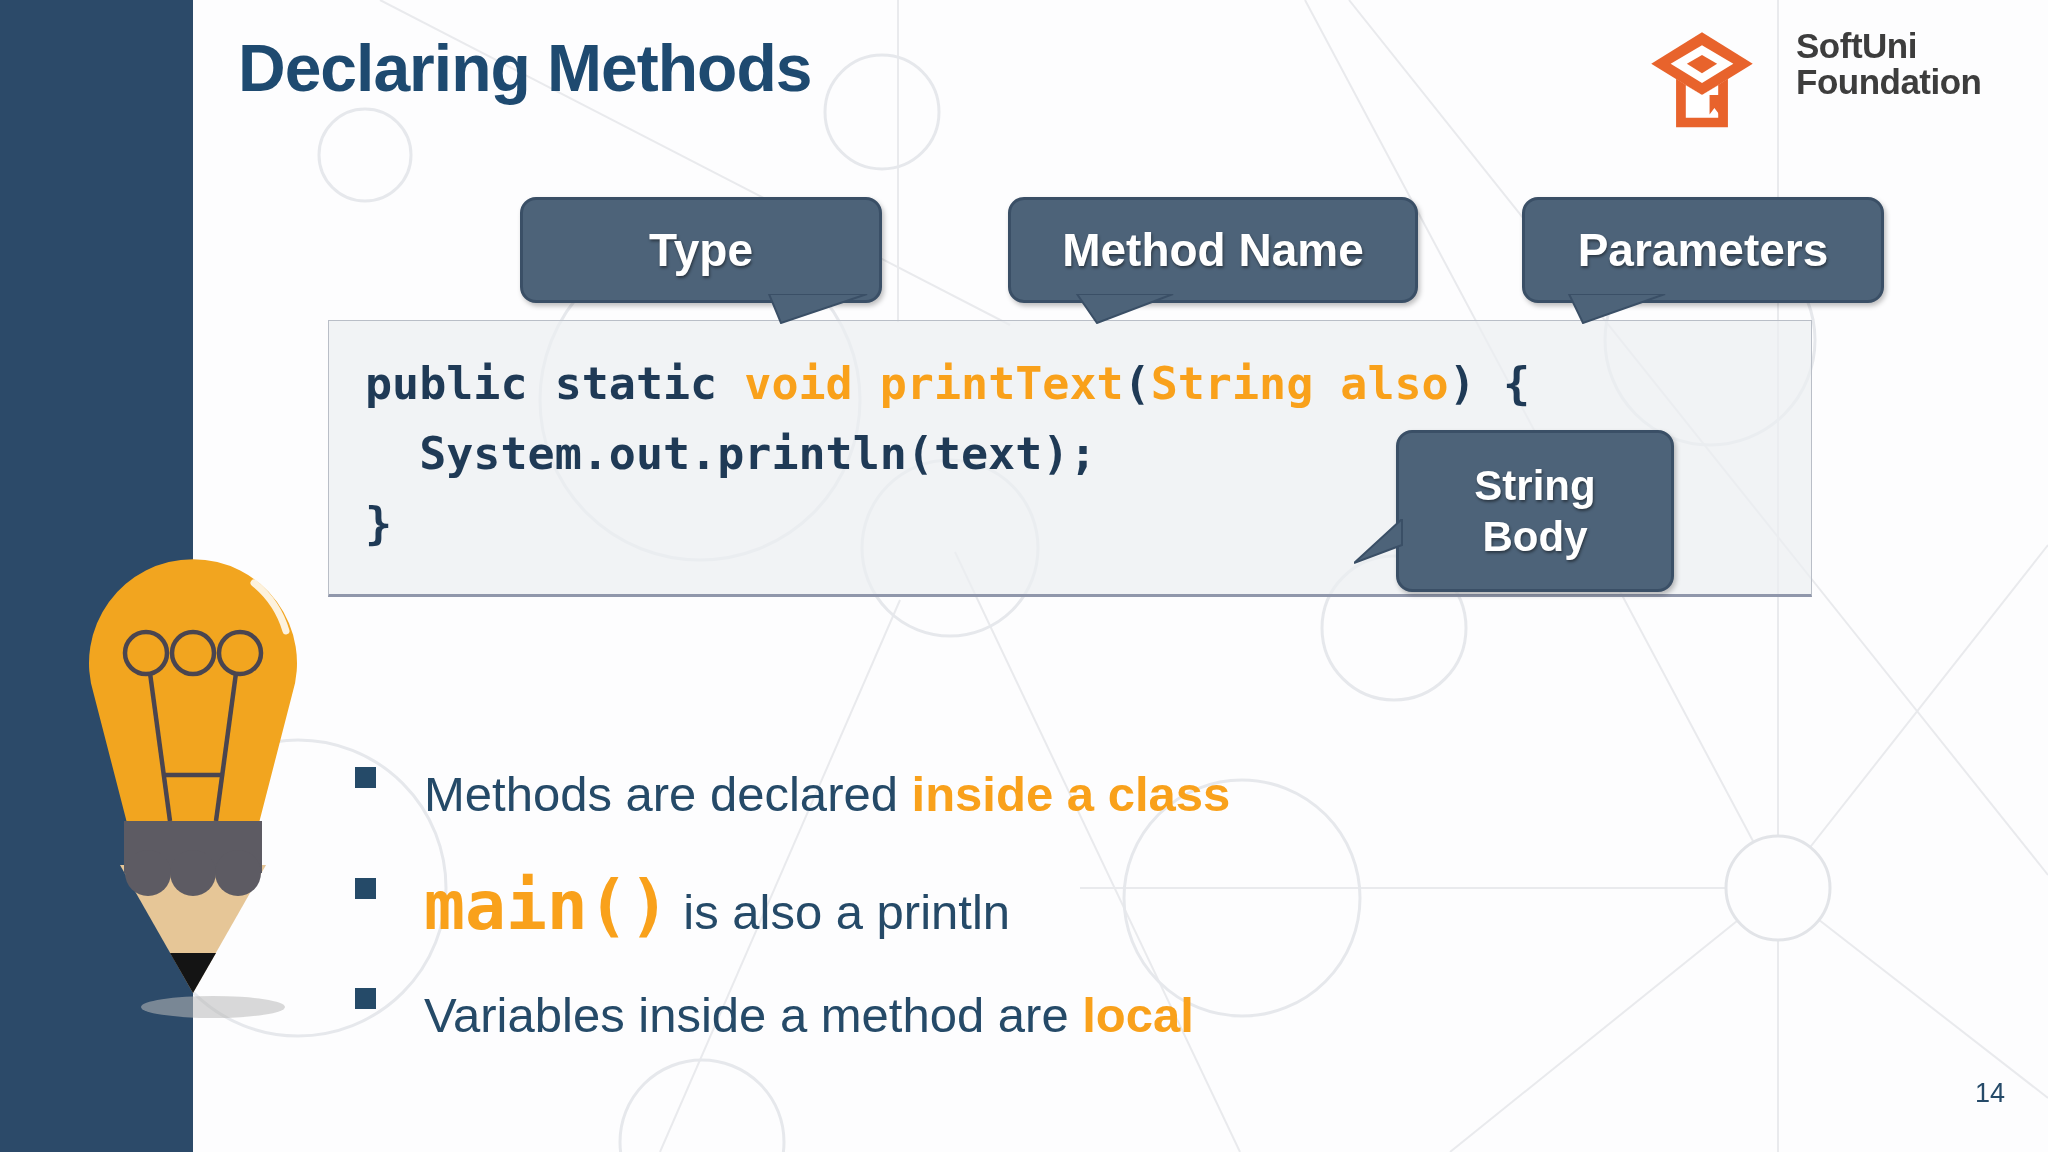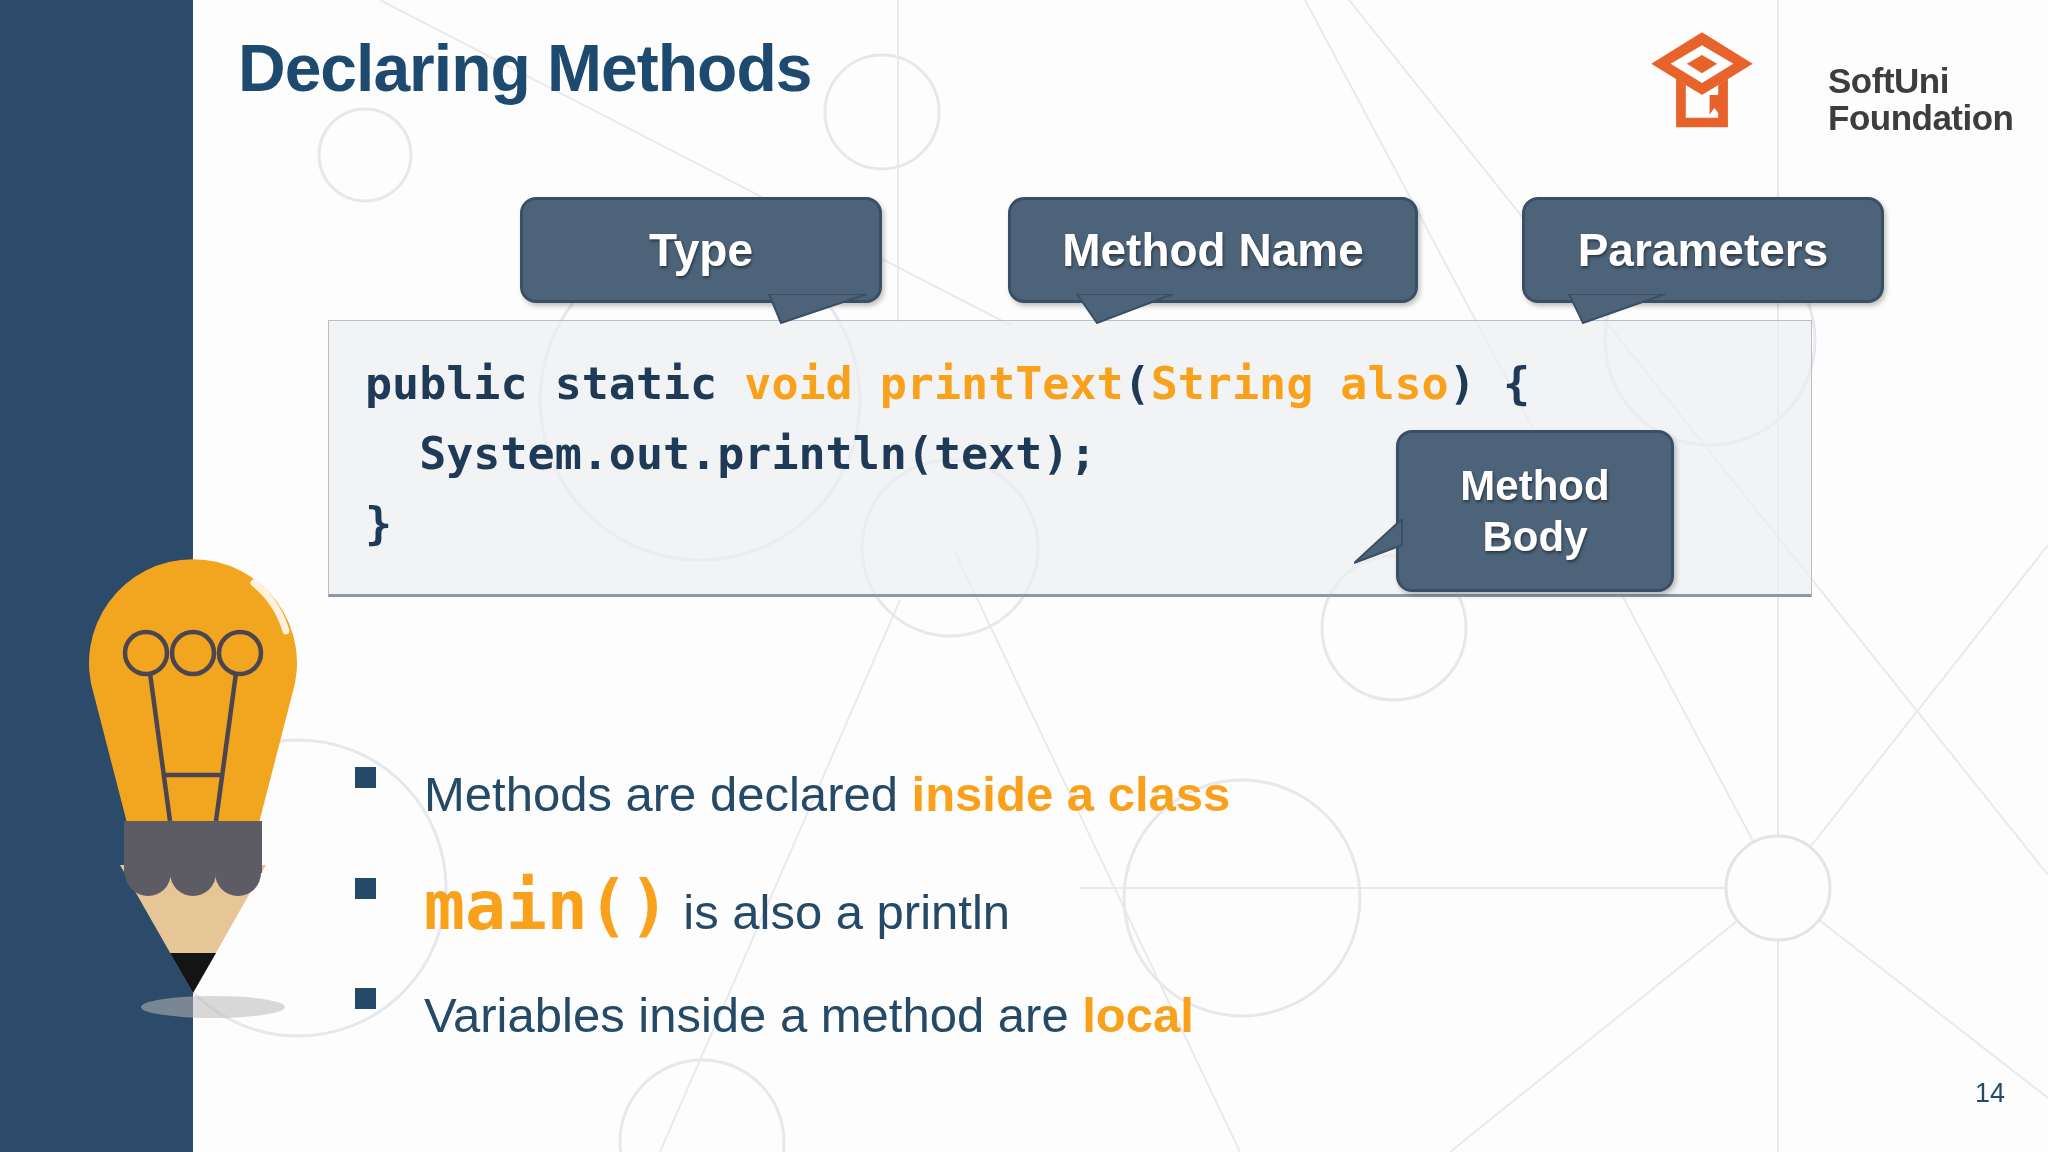--- a/index.html
+++ b/index.html
@@ -16,21 +16,21 @@
   .sidebar{
     position:absolute;left:0;top:0;width:193px;height:1152px;
     background:#2c4a69;z-index:1;
   }
   
   .title{
     position:absolute;left:238px;top:30px;margin:0;z-index:2;
     font-size:66px;font-weight:700;color:#1e4a70;letter-spacing:-1px;
   }
   
-  .logo{position:absolute;left:1648px;top:28px;z-index:2;display:flex;align-items:flex-end;gap:32px;}
+  .logo{position:absolute;left:1648px;top:28px;z-index:2;display:flex;align-items:flex-start;}
   .logo-cap{width:108px;height:108px;}
   .logo-text{margin-left:40px;line-height:1.04;color:#3d3d3d;font-weight:700;font-size:35px;letter-spacing:-0.5px;}
   
   .bubble{
     position:absolute;z-index:4;
     background:#4d6379;border:3px solid #3a4f66;border-radius:16px;
     color:#ffffff;font-weight:700;font-size:46px;
     display:flex;align-items:center;justify-content:center;
     text-shadow:1px 2px 3px rgba(0,0,0,0.45);
     box-shadow:2px 3px 5px rgba(0,0,0,0.25);
@@ -153,21 +153,21 @@
     </svg>
   </div>
 
   <div class="code-box">
     <div class="code-line"><span class="seg-navy">public static </span><span class="seg-orange">void printText</span><span class="seg-navy">(</span><span class="seg-orange">String also</span><span class="seg-navy">) {</span></div>
     <div class="code-line seg-navy">  System.out.println(text);</div>
     <div class="code-line seg-navy">}</div>
   </div>
 
   <div class="bubble bubble-method-body">
-    <span>Method</span>
+    <span>String</span>
     <span>Body</span>
     <svg class="tail" style="left:-45px;top:86px;" width="50" height="48" viewBox="0 0 50 48">
       <polygon points="48,0 0,44 48,26" fill="#4d6379" stroke="#3a4f66" stroke-width="2"></polygon>
     </svg>
   </div>
 
   <div class="bullet-row" style="top:745px;">
     <span class="bullet-marker"></span>
     <span class="bullet-text"><span class="seg-normal">Methods are declared </span><span class="seg-orange-bold">inside a class</span></span>
   </div>

